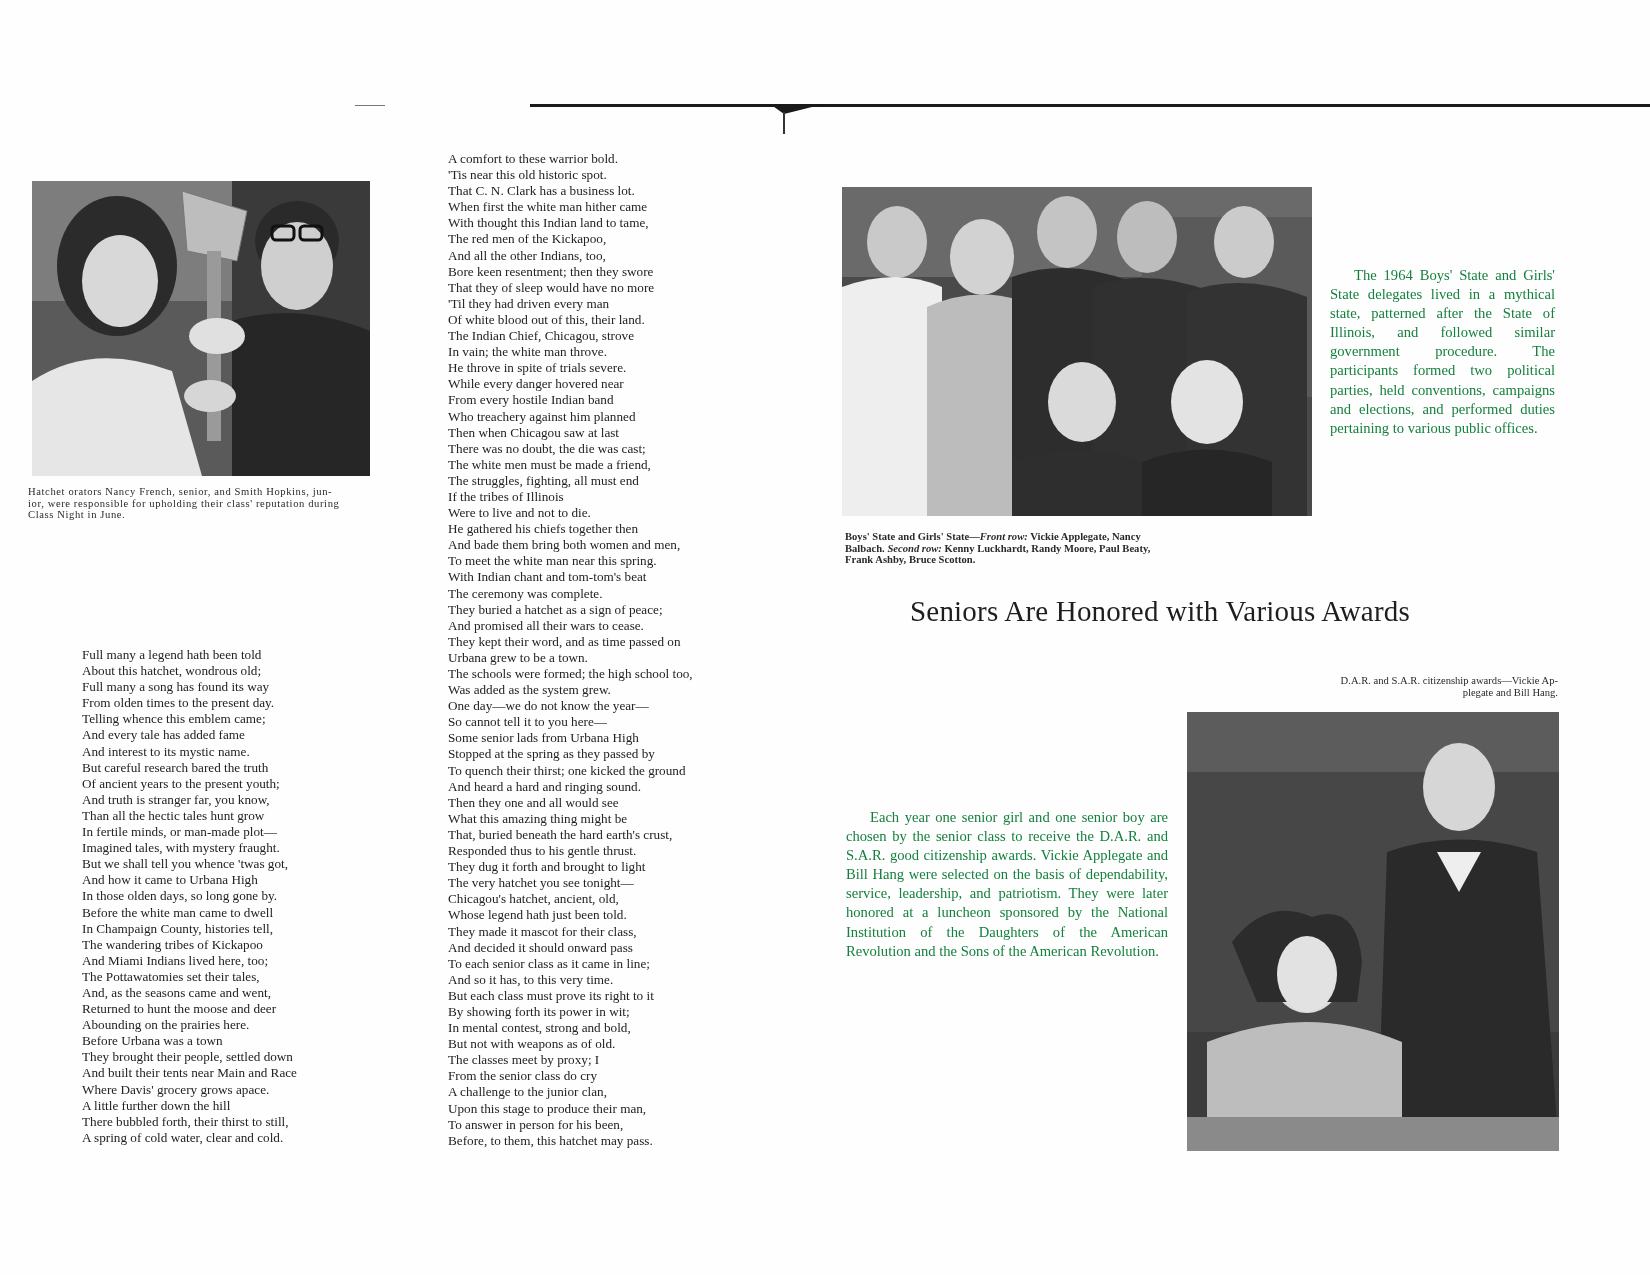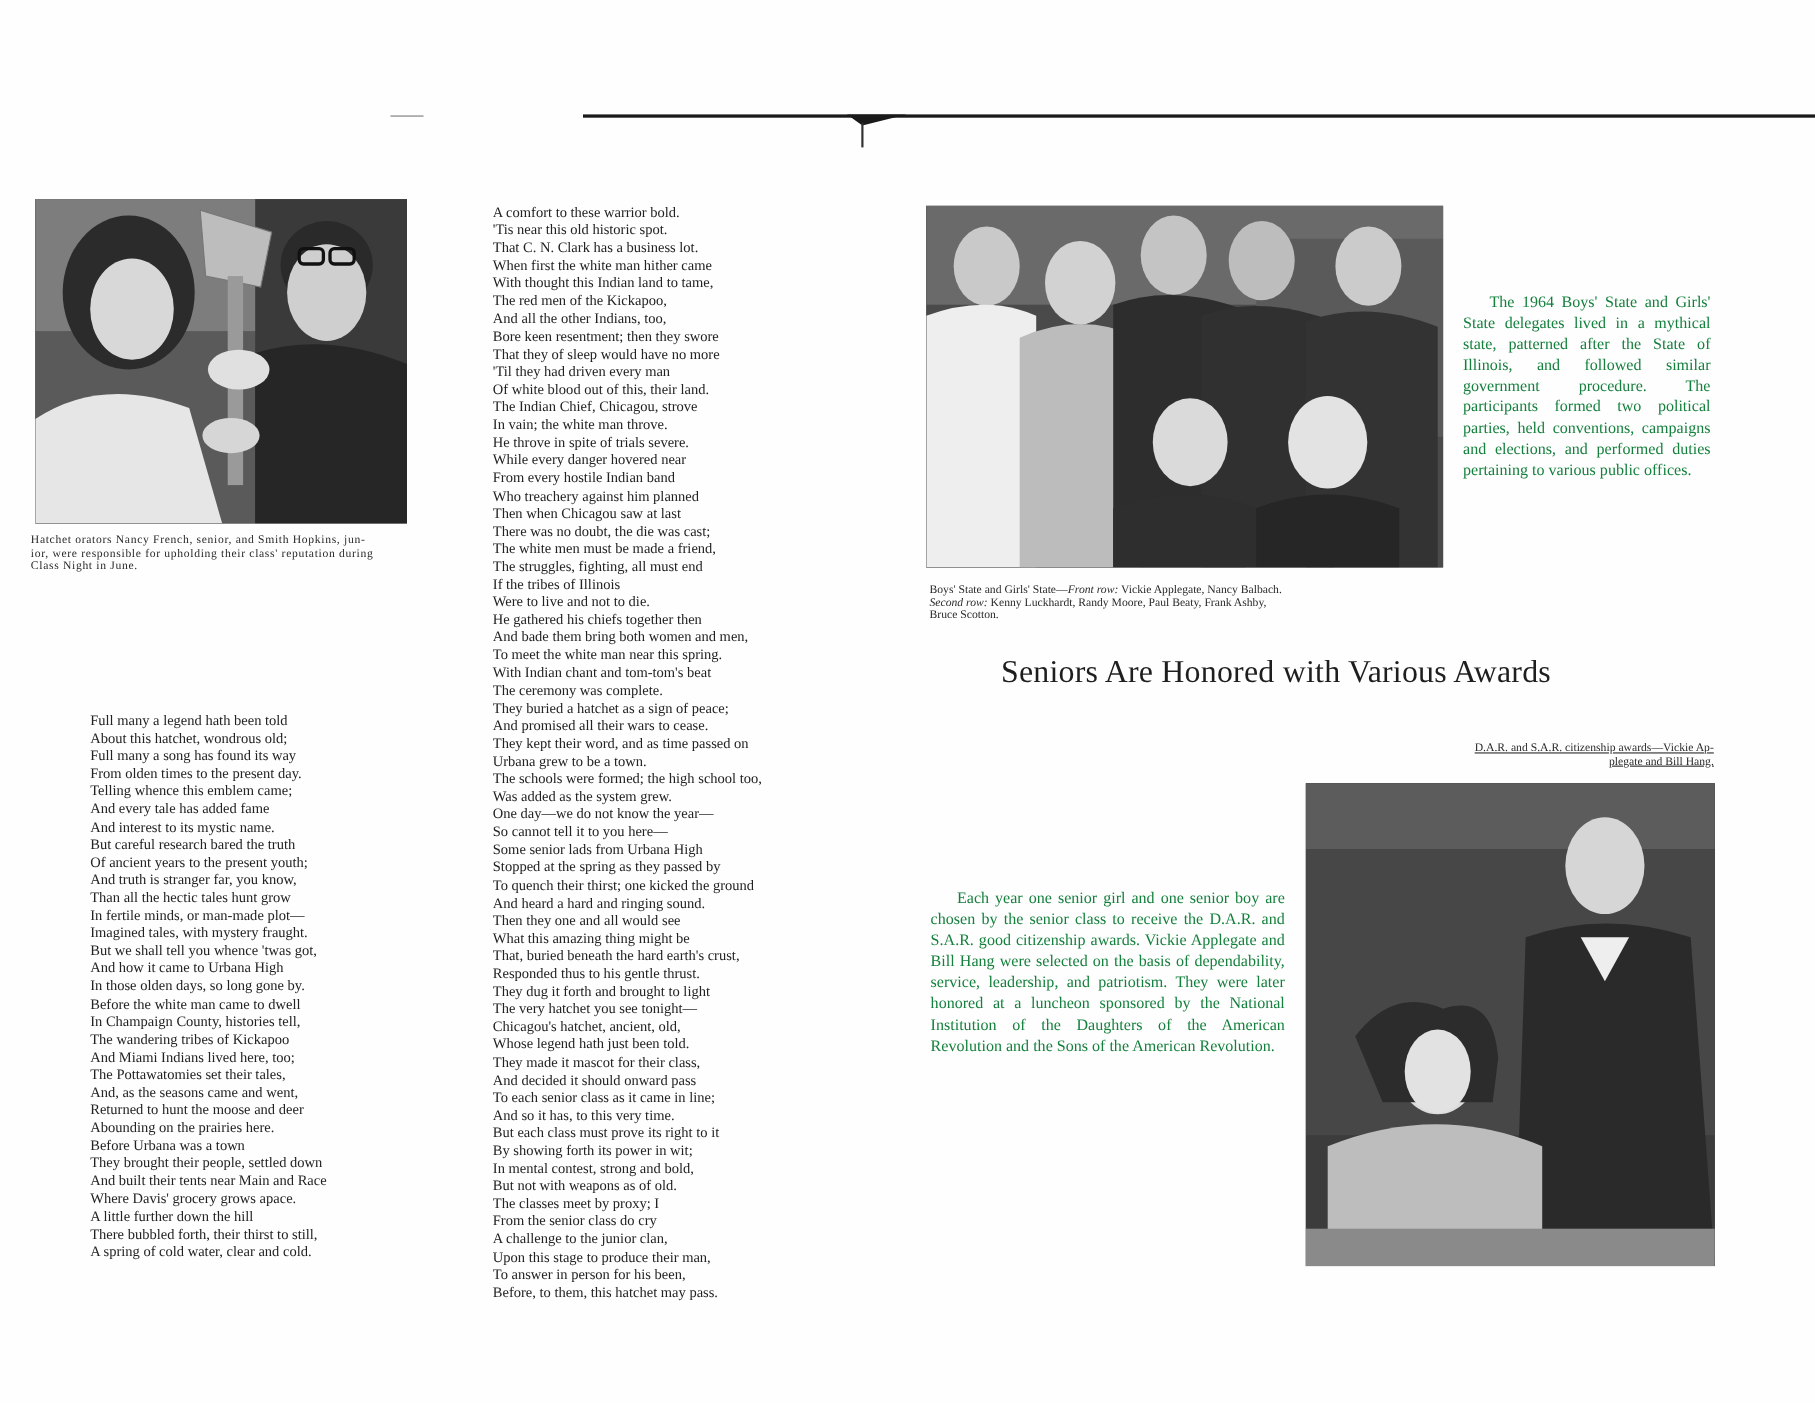--- a/index.html
+++ b/index.html
@@ -20,21 +20,21 @@
   .caption-italic { letter-spacing: 0.6px; }
 
   .poem { position: absolute; font-size: 13.2px; line-height: 16.1px; color: #222; white-space: nowrap; }
   .poem .line { display: block; }
 
   .right-text { position: absolute; font-size: 14.6px; line-height: 19.1px; text-align: justify; color: #15803d; }
   .right-text p { text-indent: 24px; }
 
   .heading { position: absolute; font-size: 29px; color: #1e1e1e; letter-spacing: 0.2px; white-space: nowrap; }
 
-  .caption-right { text-align: right; text-decoration: underline; }
+  .caption-right { text-align: right; }
 </style>
 </head>
 <body>
 
 <div class="top-rule-left"></div>
 <div class="top-rule"></div>
 <div class="spine-notch"></div>
 <div class="spine-tick"></div>
 
 <div class="photo" style="left:32px; top:181px; width:338px; height:295px;">
@@ -93,21 +93,21 @@
     <span class="line">Abounding on the prairies here.</span>
     <span class="line">Before Urbana was a town</span>
     <span class="line">They brought their people, settled down</span>
     <span class="line">And built their tents near Main and Race</span>
     <span class="line">Where Davis' grocery grows apace.</span>
     <span class="line">A little further down the hill</span>
     <span class="line">There bubbled forth, their thirst to still,</span>
     <span class="line">A spring of cold water, clear and cold.</span>
   </div>
 
-<div class="poem" id="poem2" style="left:448px; top:151px;margin-top:34px;">
+<div class="poem" id="poem2" style="left:448px; top:151px;">
     <span class="line">A comfort to these warrior bold.</span>
     <span class="line">'Tis near this old historic spot.</span>
     <span class="line">That C. N. Clark has a business lot.</span>
     <span class="line">When first the white man hither came</span>
     <span class="line">With thought this Indian land to tame,</span>
     <span class="line">The red men of the Kickapoo,</span>
     <span class="line">And all the other Indians, too,</span>
     <span class="line">Bore keen resentment; then they swore</span>
     <span class="line">That they of sleep would have no more</span>
     <span class="line">'Til they had driven every man</span>
@@ -186,21 +186,21 @@
     <path d="M170 275 Q240 250 300 275 L300 329 L170 329 Z" fill="#2e2e2e"></path>
     <ellipse cx="365" cy="215" rx="36" ry="42" fill="#e3e3e3"></ellipse>
     <path d="M300 275 Q365 250 430 275 L430 329 L300 329 Z" fill="#262626"></path>
   </svg>
 </div>
 
 <div class="right-text" style="left:1330px; top:266px; width:225px;">
   <p>The 1964 Boys' State and Girls' State delegates lived in a mythical state, patterned after the State of Illinois, and followed similar government procedure. The participants formed two political parties, held conventions, campaigns and elections, and performed duties pertaining to various public offices.</p>
 </div>
 
-<div class="caption" style="left:845px; top:531px; width:325px; font-size:10.6px; line-height:11.6px;">
+<div class="caption" style="left:845px; top:531px; width:325px; font-size:10.6px; line-height:11.6px;font-weight:bold;">
   <span>Boys' State and Girls' State—</span><i>Front row:</i><span> Vickie Applegate, Nancy Balbach. </span><i>Second row:</i><span> Kenny Luckhardt, Randy Moore, Paul Beaty, Frank Ashby, Bruce Scotton.</span>
 </div>
 
 <div class="heading" style="left:910px; top:595px;">Seniors Are Honored with Various Awards</div>
 
 <div class="caption caption-right" style="left:1290px; top:675px; width:268px; font-size:10.6px; line-height:11.5px;">
   <span style="display:block">D.A.R. and S.A.R. citizenship awards—Vickie Ap-</span>
   <span style="display:block">plegate and Bill Hang.</span>
 </div>
 

